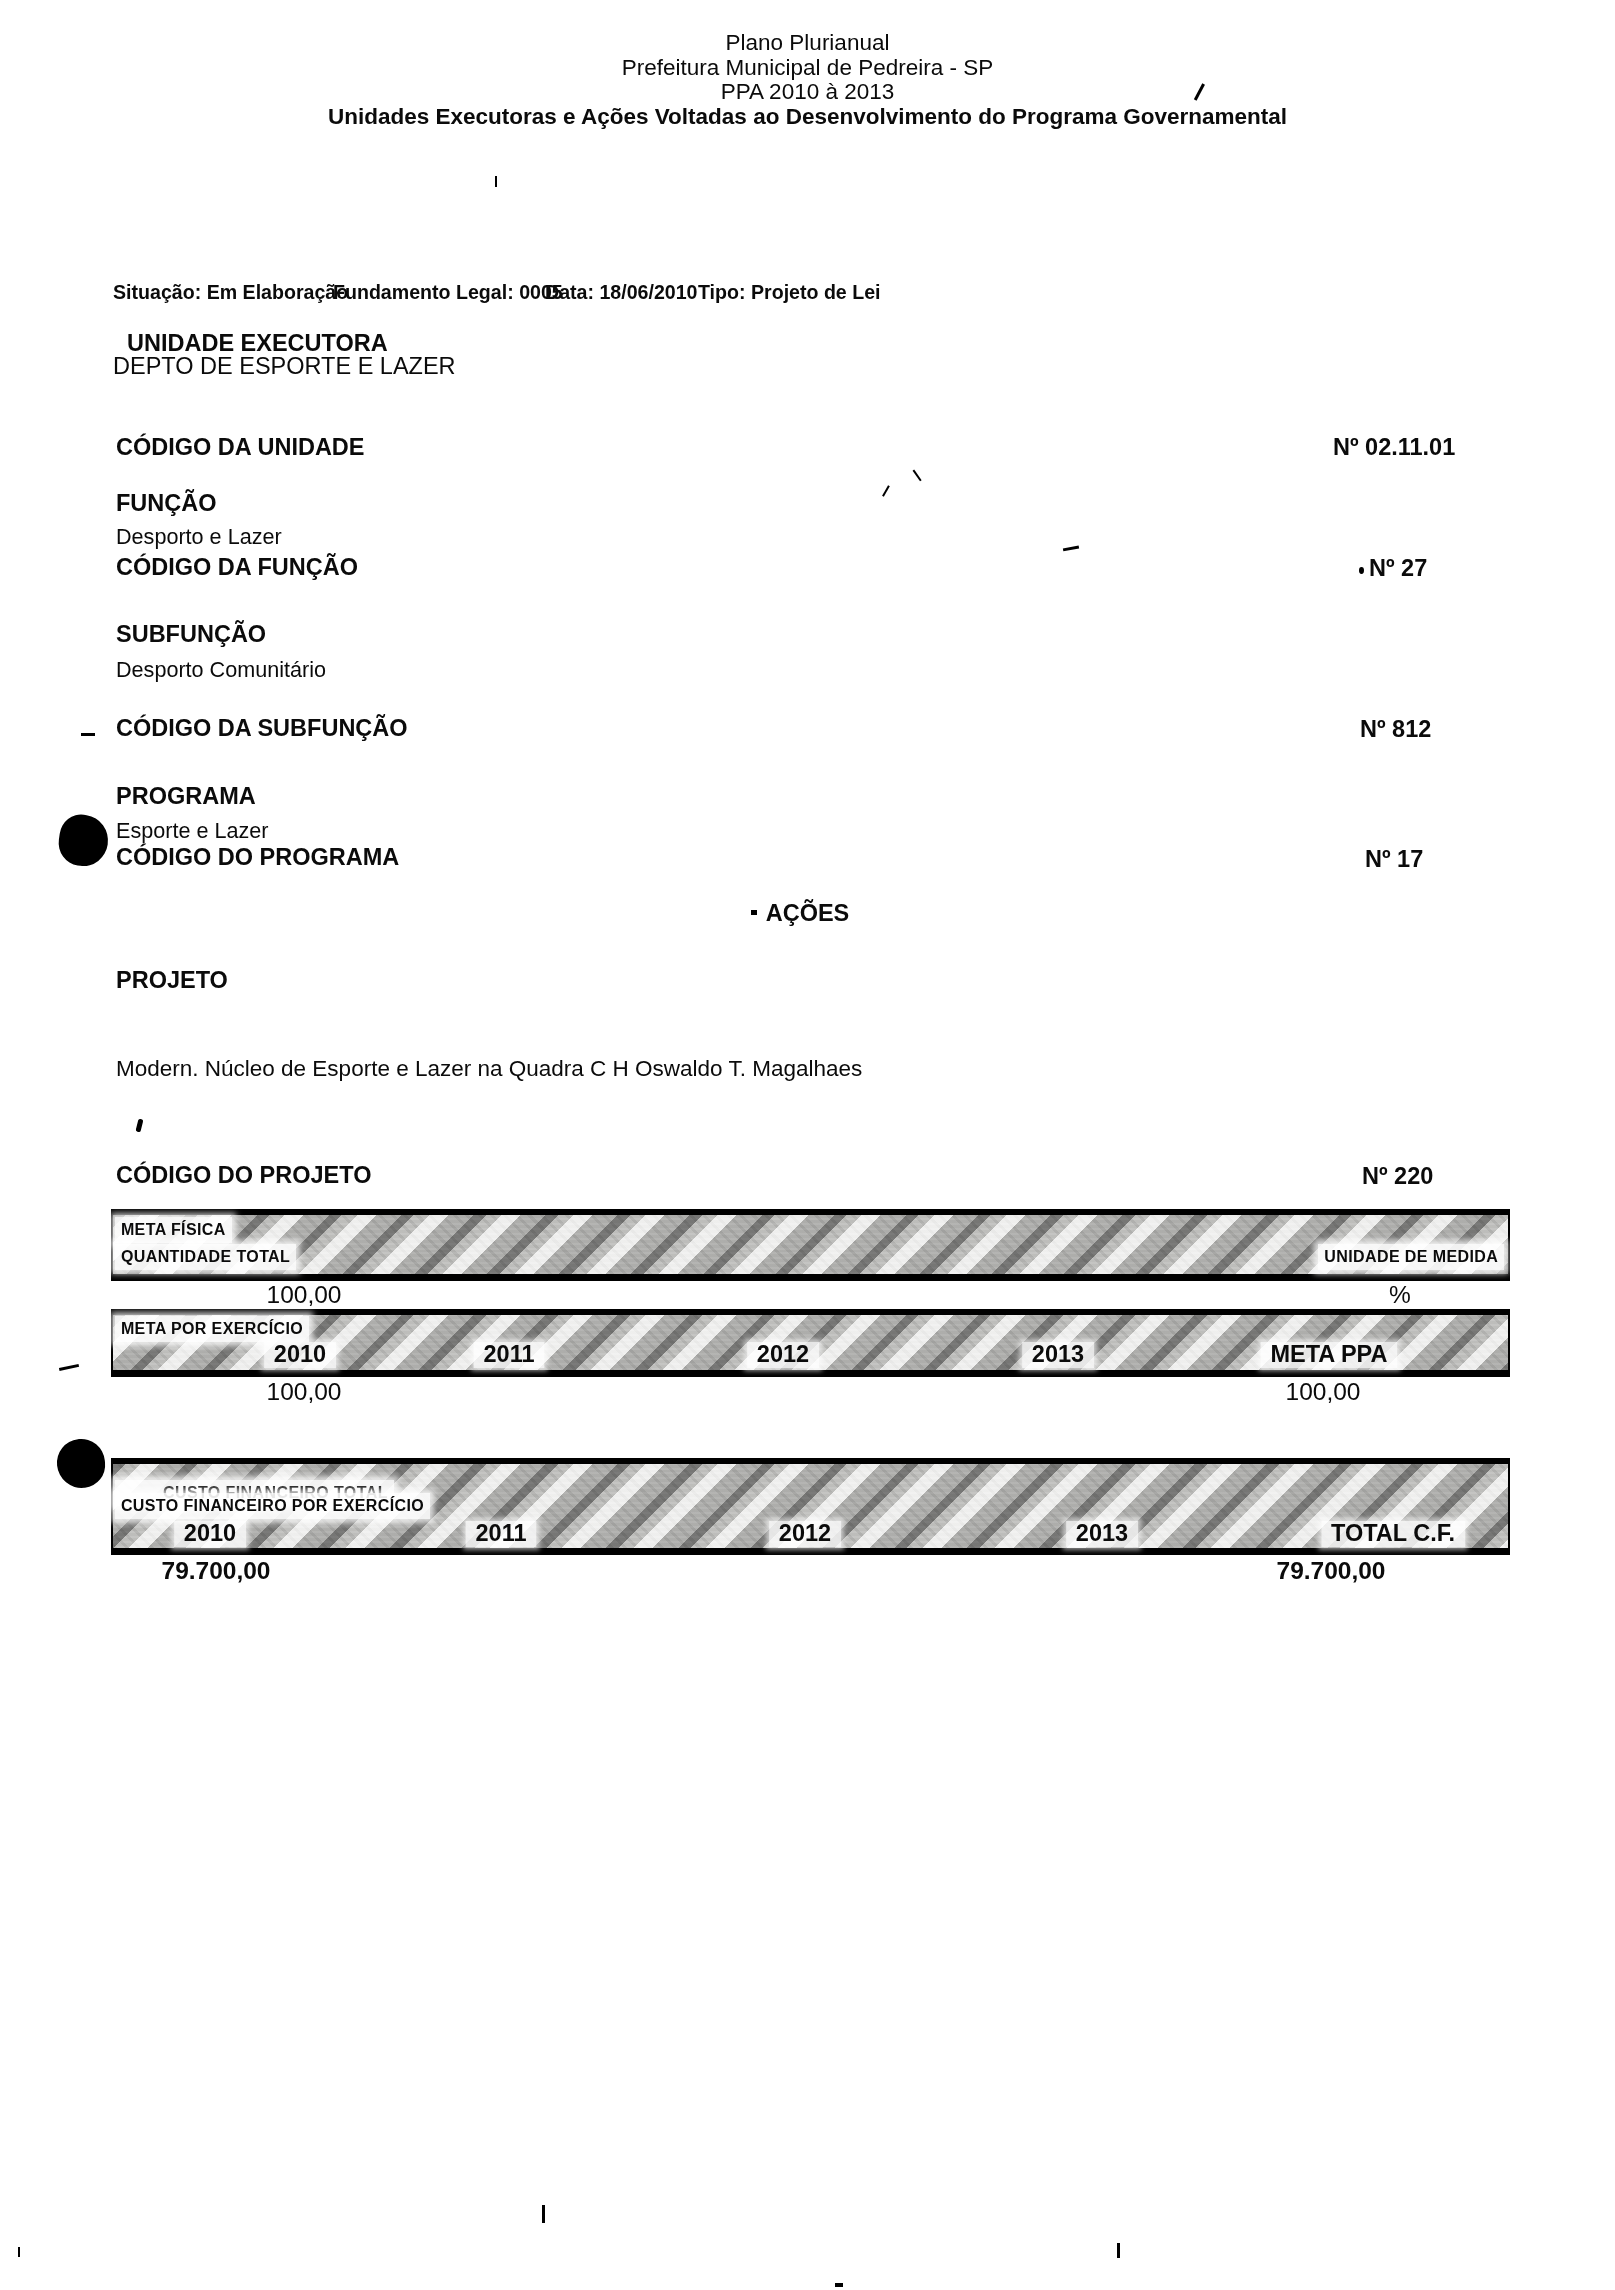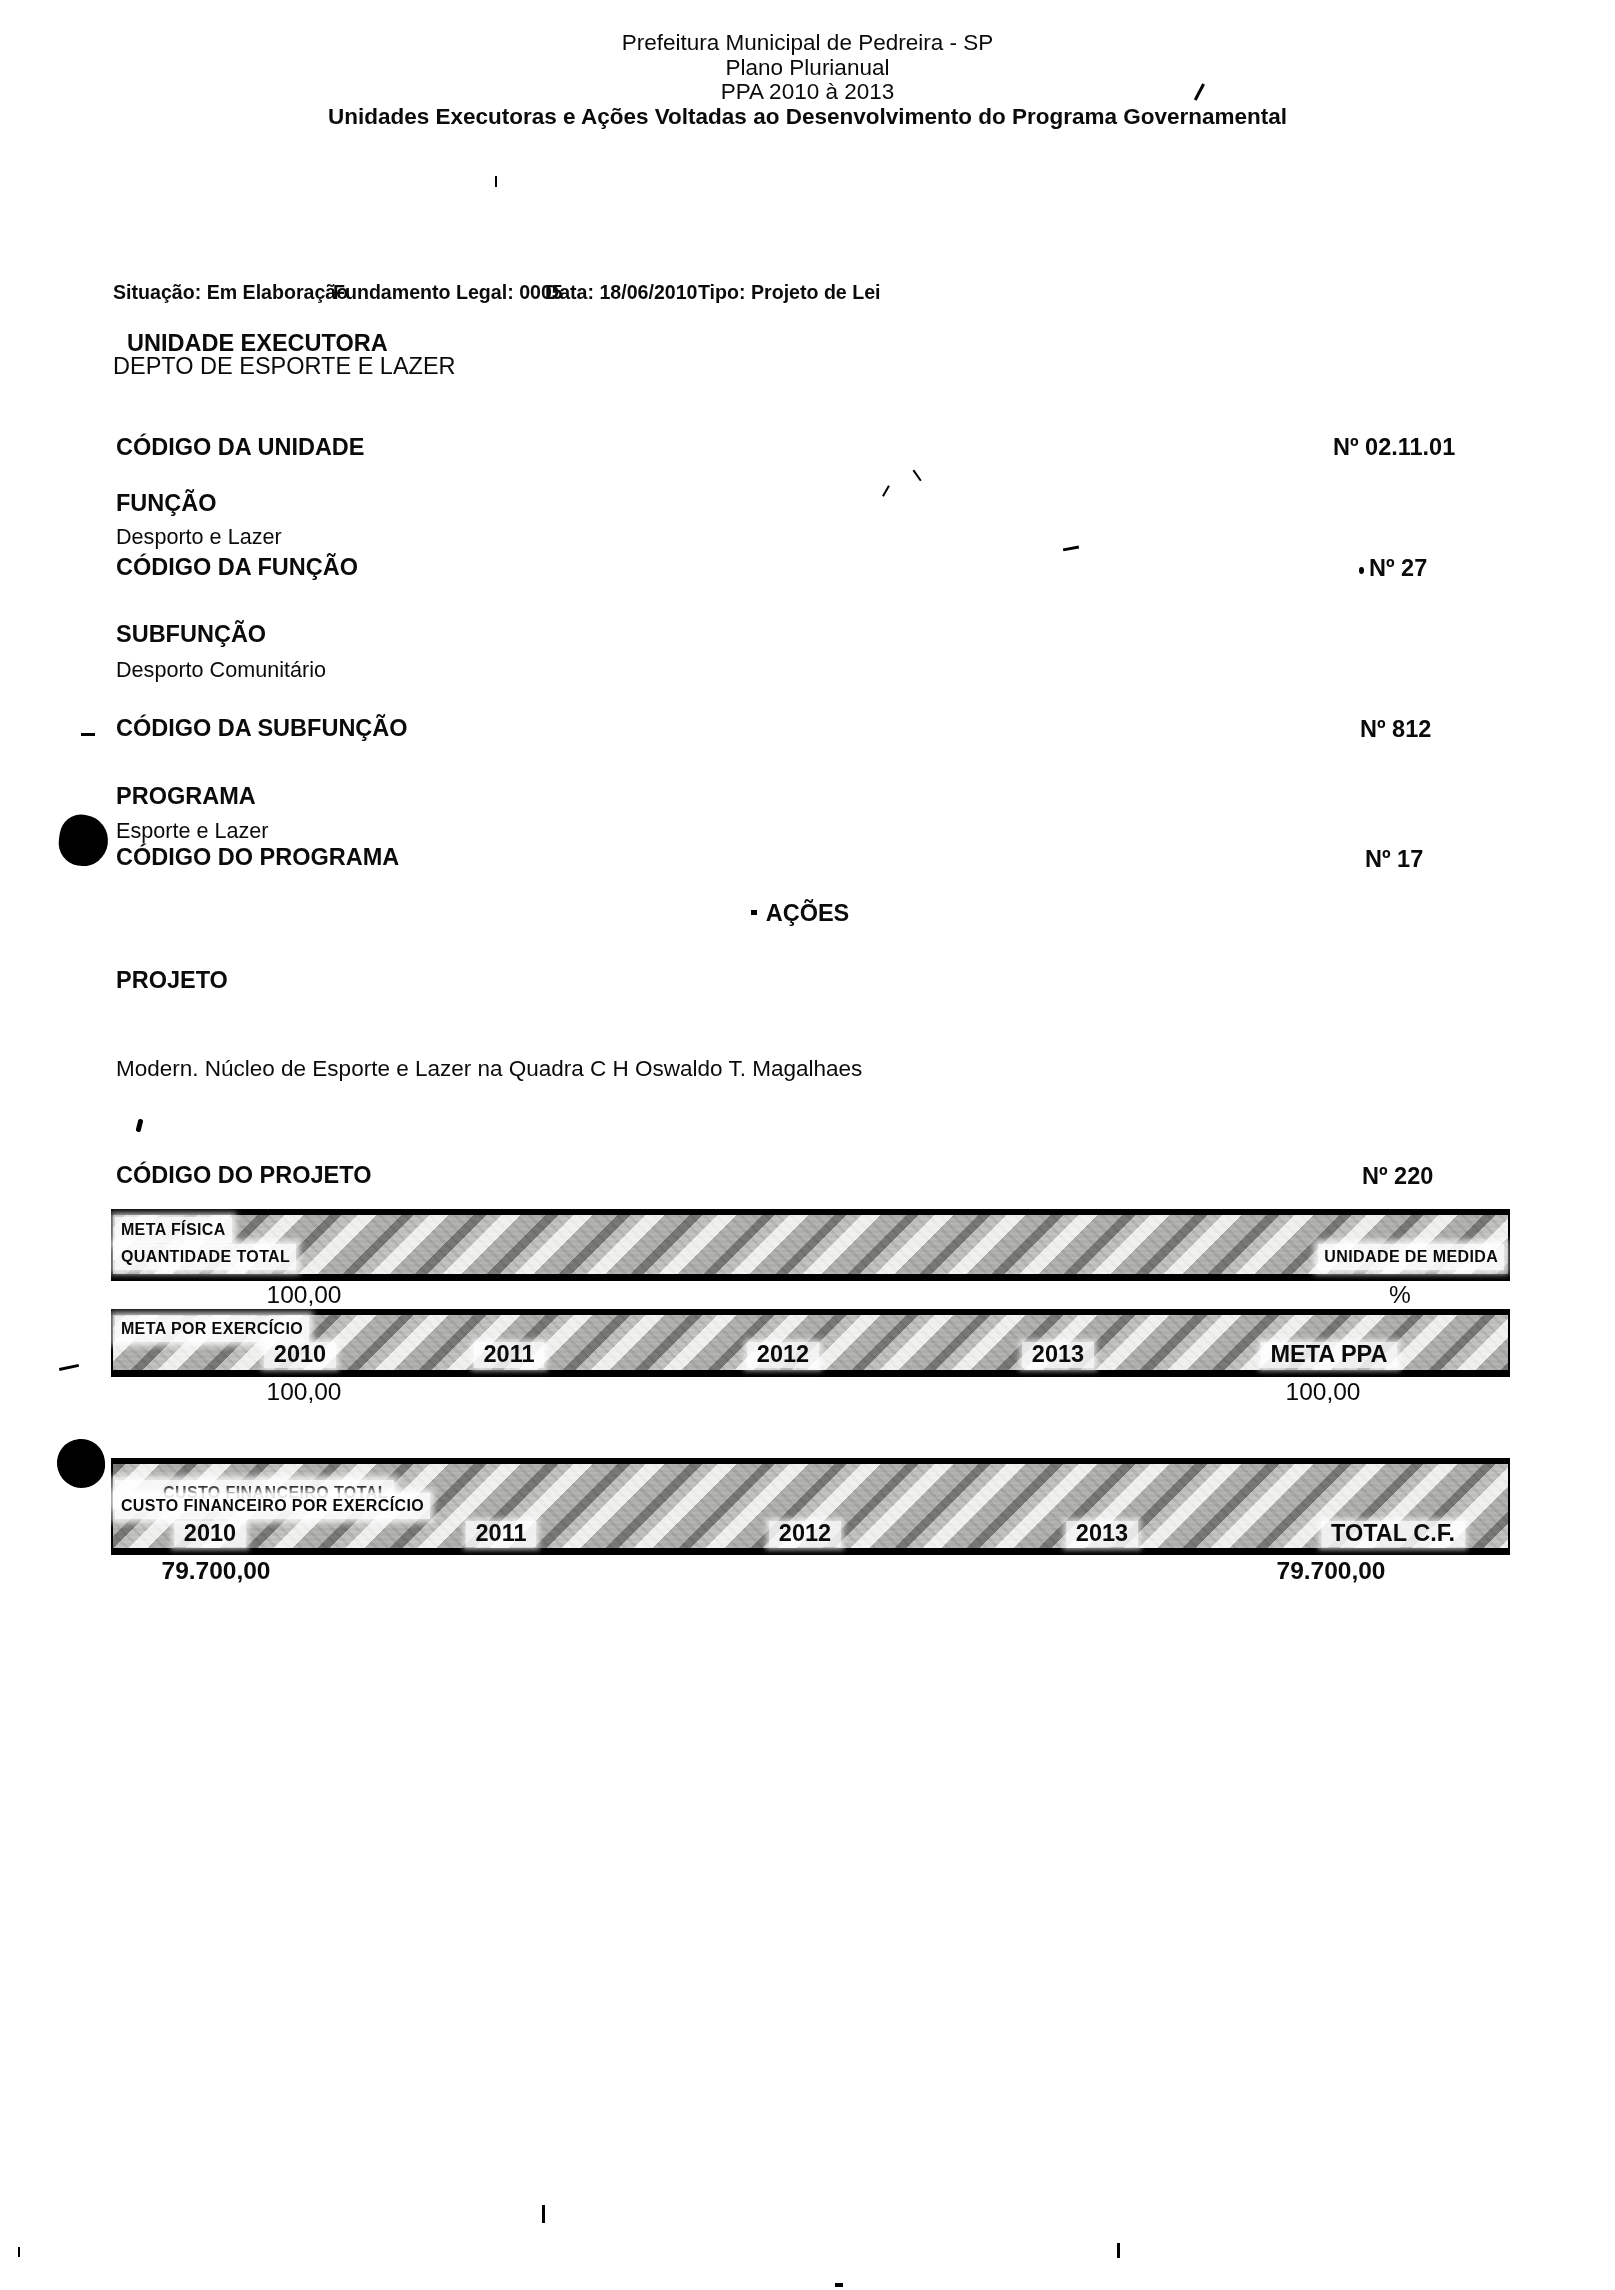--- a/index.html
+++ b/index.html
@@ -45,22 +45,22 @@
   
   .hole { position:absolute; background:#000; }
   .speck { position:absolute; background:#000; }
 </style>
 </head>
 <body>
 
 <div class="page">
 
   <div class="hdr">
+    <div>Plano Plurianual</div>
     <div>Prefeitura Municipal de Pedreira - SP</div>
-    <div>Plano Plurianual</div>
     <div>PPA 2010 à 2013</div>
     <div class="b">Unidades Executoras e Ações Voltadas ao Desenvolvimento do Programa Governamental</div>
   </div>
 
   <span class="abs slbl" style="left:113px; top:281px;">Situação: Em Elaboração</span>
   <span class="abs slbl" style="left:333px; top:281px;">Fundamento Legal: 0005</span>
   <span class="abs slbl" style="left:545px; top:281px;">Data: 18/06/2010</span>
   <span class="abs slbl" style="left:698px; top:281px;">Tipo: Projeto de Lei</span>
 
   <span class="abs lbl" style="left:127px; top:306px;margin-top:24px;">UNIDADE EXECUTORA</span>

